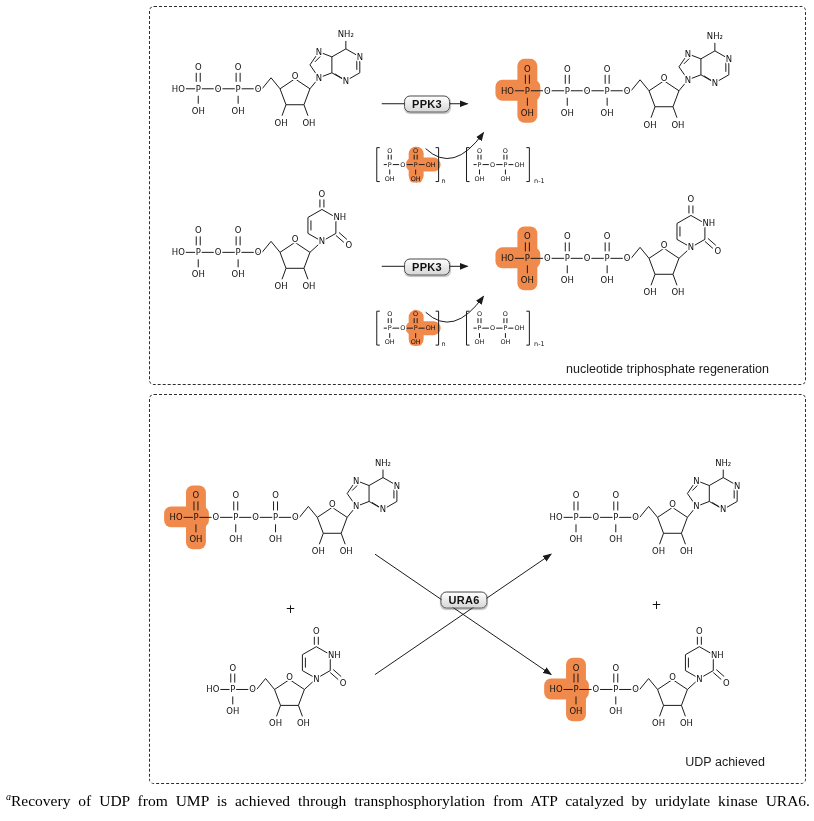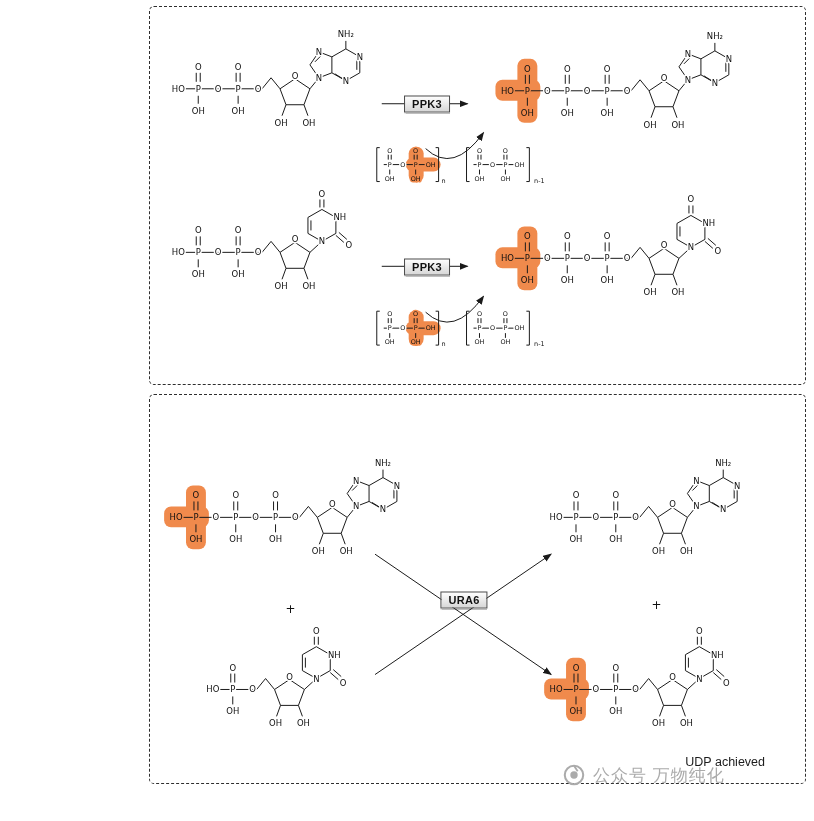--- a/index.html
+++ b/index.html
@@ -6,21 +6,21 @@
   .page{position:relative;width:814px;height:821px;background:#fff;overflow:hidden;
         font-family:"Liberation Sans",sans-serif;}
   .panel{position:absolute;border:1.3px dashed #2e2e2e;border-radius:5px;box-sizing:border-box;background:#fff;}
   .panel-top{left:149px;top:6px;width:657px;height:379px;}
   .panel-bottom{left:149px;top:394px;width:657px;height:390px;}
   .scheme{position:absolute;left:0;top:0;width:100%;height:100%;}
   .bond{stroke:#1a1a1a;stroke-width:1;fill:none;}
   .atom{font-family:"DejaVu Sans",sans-serif;fill:#101010;text-anchor:middle;dominant-baseline:central;
         paint-order:stroke;stroke:#ffffff;stroke-width:3px;stroke-linejoin:round;}
   .atom.hl{stroke:#f08a4c;}
-  .enzyme{position:absolute;transform:translate(-50%,-50%);border:1px solid #4a4a4a;border-radius:0;
+  .enzyme{position:absolute;transform:translate(-50%,-50%);border:1px solid #4a4a4a;border-radius:6px;
           background:linear-gradient(180deg,#fefefe,#d7d7d7);padding:1px 7px 2px 7px;
           font-size:11px;font-weight:bold;color:#111;letter-spacing:.3px;box-shadow:0 1px 1px rgba(0,0,0,.25);}
   .panel-caption{position:absolute;font-size:12.5px;color:#1c1c1c;white-space:nowrap;}
   .note{position:absolute;left:6px;right:4px;top:790px;margin:0;color:#000;
         font-family:"Liberation Serif",serif;font-size:15.5px;line-height:1.35;
         text-align:justify;text-align-last:justify;}
   .note sup{font-size:10px;font-style:italic;}
   .watermark{position:absolute;left:562px;top:763px;display:flex;align-items:center;gap:7px;
              color:#ababab;font-size:17px;letter-spacing:1px;}
   .wm-icon{width:24px;height:24px;}
@@ -338,20 +338,21 @@
         <text x="356" y="322" font-size="6.5" class="atom">P</text>
         <text x="356" y="308" font-size="6.5" class="atom">O</text>
         <text x="356" y="336" font-size="6.5" class="atom">OH</text>
       </svg>
     <div class="enzyme" style="left:277px;top:97px">
       <span>PPK3</span>
     </div>
     <div class="enzyme" style="left:277px;top:260px">
       <span>PPK3</span>
     </div>
+    <div class="panel-caption" style="right:36px;bottom:8px">nucleotide triphosphate regeneration</div>
   </div>
 
   <div class="panel panel-bottom">
     <svg class="scheme" viewBox="0 0 656 390">
         <rect x="35" y="91" width="20" height="64" rx="7" ry="7" fill="#f08a4c"></rect>
         <rect x="13" y="112" width="45" height="21" rx="7" ry="7" fill="#f08a4c"></rect>
         <rect x="417" y="264" width="20" height="64" rx="7" ry="7" fill="#f08a4c"></rect>
         <rect x="395" y="285" width="45" height="21" rx="7" ry="7" fill="#f08a4c"></rect>
         <line x1="31" y1="123" x2="149" y2="123" class="bond"></line>
         <line x1="149" y1="123" x2="158" y2="112" class="bond"></line>
@@ -541,23 +542,16 @@
         <text x="569" y="261" font-size="8.5" class="atom">NH</text>
         <text x="551" y="237" font-size="8.5" class="atom">O</text>
         <text x="578" y="289" font-size="8.5" class="atom">O</text>
       </svg>
     <div class="enzyme" style="left:314px;top:205px">
       <span>URA6</span>
     </div>
     <div class="panel-caption" style="right:40px;bottom:14px">UDP achieved</div>
   </div>
 
-  <div class="watermark">
-    <svg class="wm-icon" viewBox="0 0 26 26">
-      <circle cx="13" cy="13" r="10" fill="none" stroke="#ababab" stroke-width="2.2"></circle>
-      <circle cx="13" cy="13" r="4" fill="#ababab"></circle>
-      <path d="M13 3 L17 9" stroke="#ababab" stroke-width="2"></path>
-    </svg>
-    <span class="wm-text">公众号 万物纯化</span>
-  </div>
-
+
+  <p class="note"><sup>a</sup><span>Recovery of UDP from UMP is achieved through transphosphorylation from ATP catalyzed by uridylate kinase URA6.</span></p>
 
 </div>
 
 </body></html>

